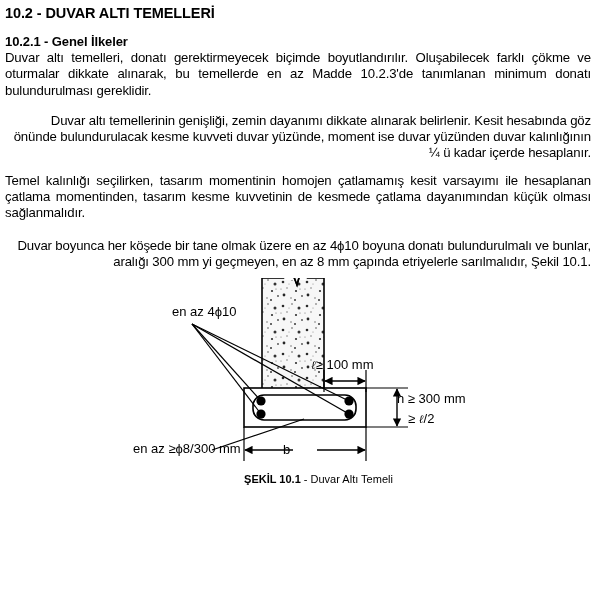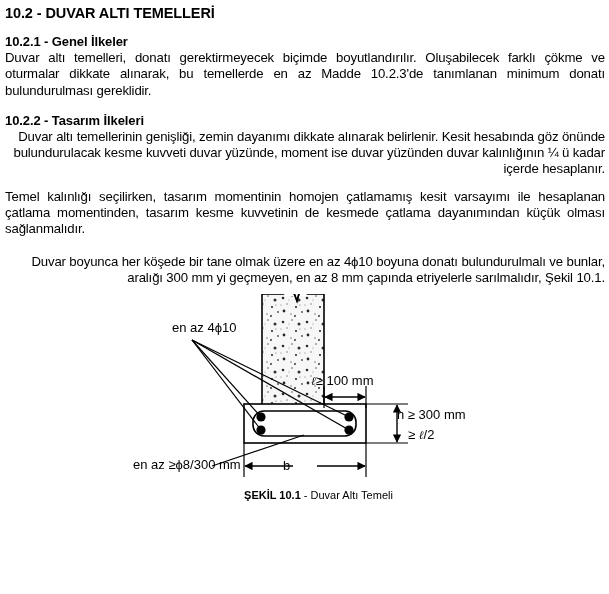--- a/index.html
+++ b/index.html
@@ -16,21 +16,21 @@
     overflow: hidden;
   }
   .page {
     position: relative;
     width: 609px;
     height: 594px;
     padding: 0;
     box-sizing: border-box;
   }
   .doc-body {
-    padding: 5px 4px 0 5px;
+    padding: 5px 18px 0 5px;
   }
   h2.sec-title {
     font-size: 14.5px;
     font-weight: bold;
     margin: 0 0 13px 0;
     letter-spacing: -0.1px;
   }
   h3.sub-title {
     font-size: 13px;
     font-weight: bold;
@@ -89,21 +89,20 @@
 
   <div class="doc-body">
 
     <h2 class="sec-title">10.2 - DUVAR ALTI TEMELLERİ</h2>
 
     <h3 class="sub-title">10.2.1 - Genel İlkeler</h3>
     <p class="para">Duvar altı temelleri, donatı gerektirmeyecek biçimde boyutlandırılır. Oluşabilecek farklı çökme ve oturmalar dikkate alınarak, bu temellerde en az Madde 10.2.3'de tanımlanan minimum donatı bulundurulması gereklidir.</p>
 
     <div class="gap-md"></div>
 
-    <h3 class="sub-title">10.2.2 - Tasarım İlkeleri</h3>
     <p class="para nojust">Duvar altı temellerinin genişliği, zemin dayanımı dikkate alınarak belirlenir. Kesit hesabında göz önünde bulundurulacak  kesme kuvveti duvar yüzünde, moment ise duvar yüzünden duvar kalınlığının ¼ ü kadar içerde hesaplanır.</p>
 
     <div class="gap-sm"></div>
 
     <p class="para">Temel kalınlığı seçilirken, tasarım momentinin homojen çatlamamış kesit varsayımı ile hesaplanan çatlama momentinden, tasarım kesme kuvvetinin de kesmede çatlama dayanımından küçük olması sağlanmalıdır.</p>
 
     <div class="gap-lg"></div>
 
     <p class="para nojust">Duvar boyunca her köşede bir tane olmak üzere en az 4ϕ10  boyuna donatı bulundurulmalı ve bunlar, aralığı 300 mm yi geçmeyen, en az 8 mm çapında etriyelerle sarılmalıdır, Şekil 10.1.</p>
 

